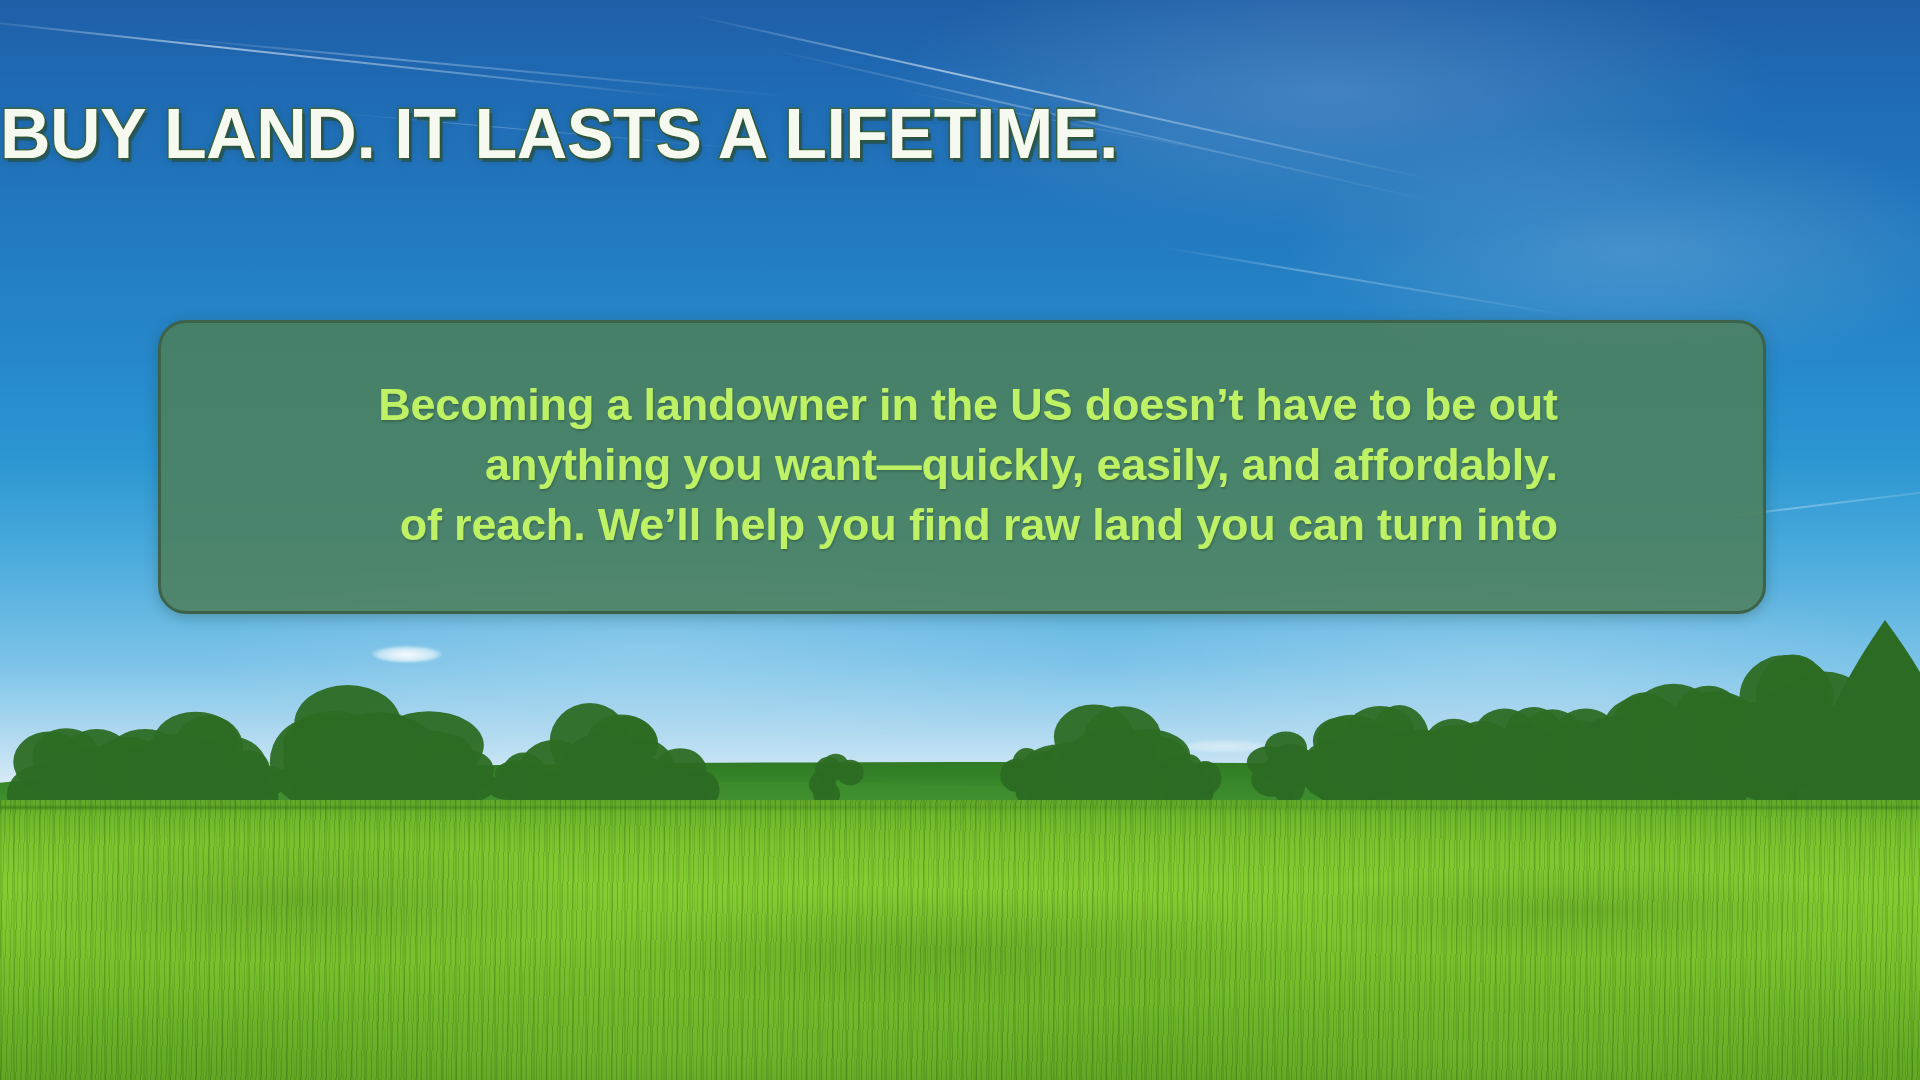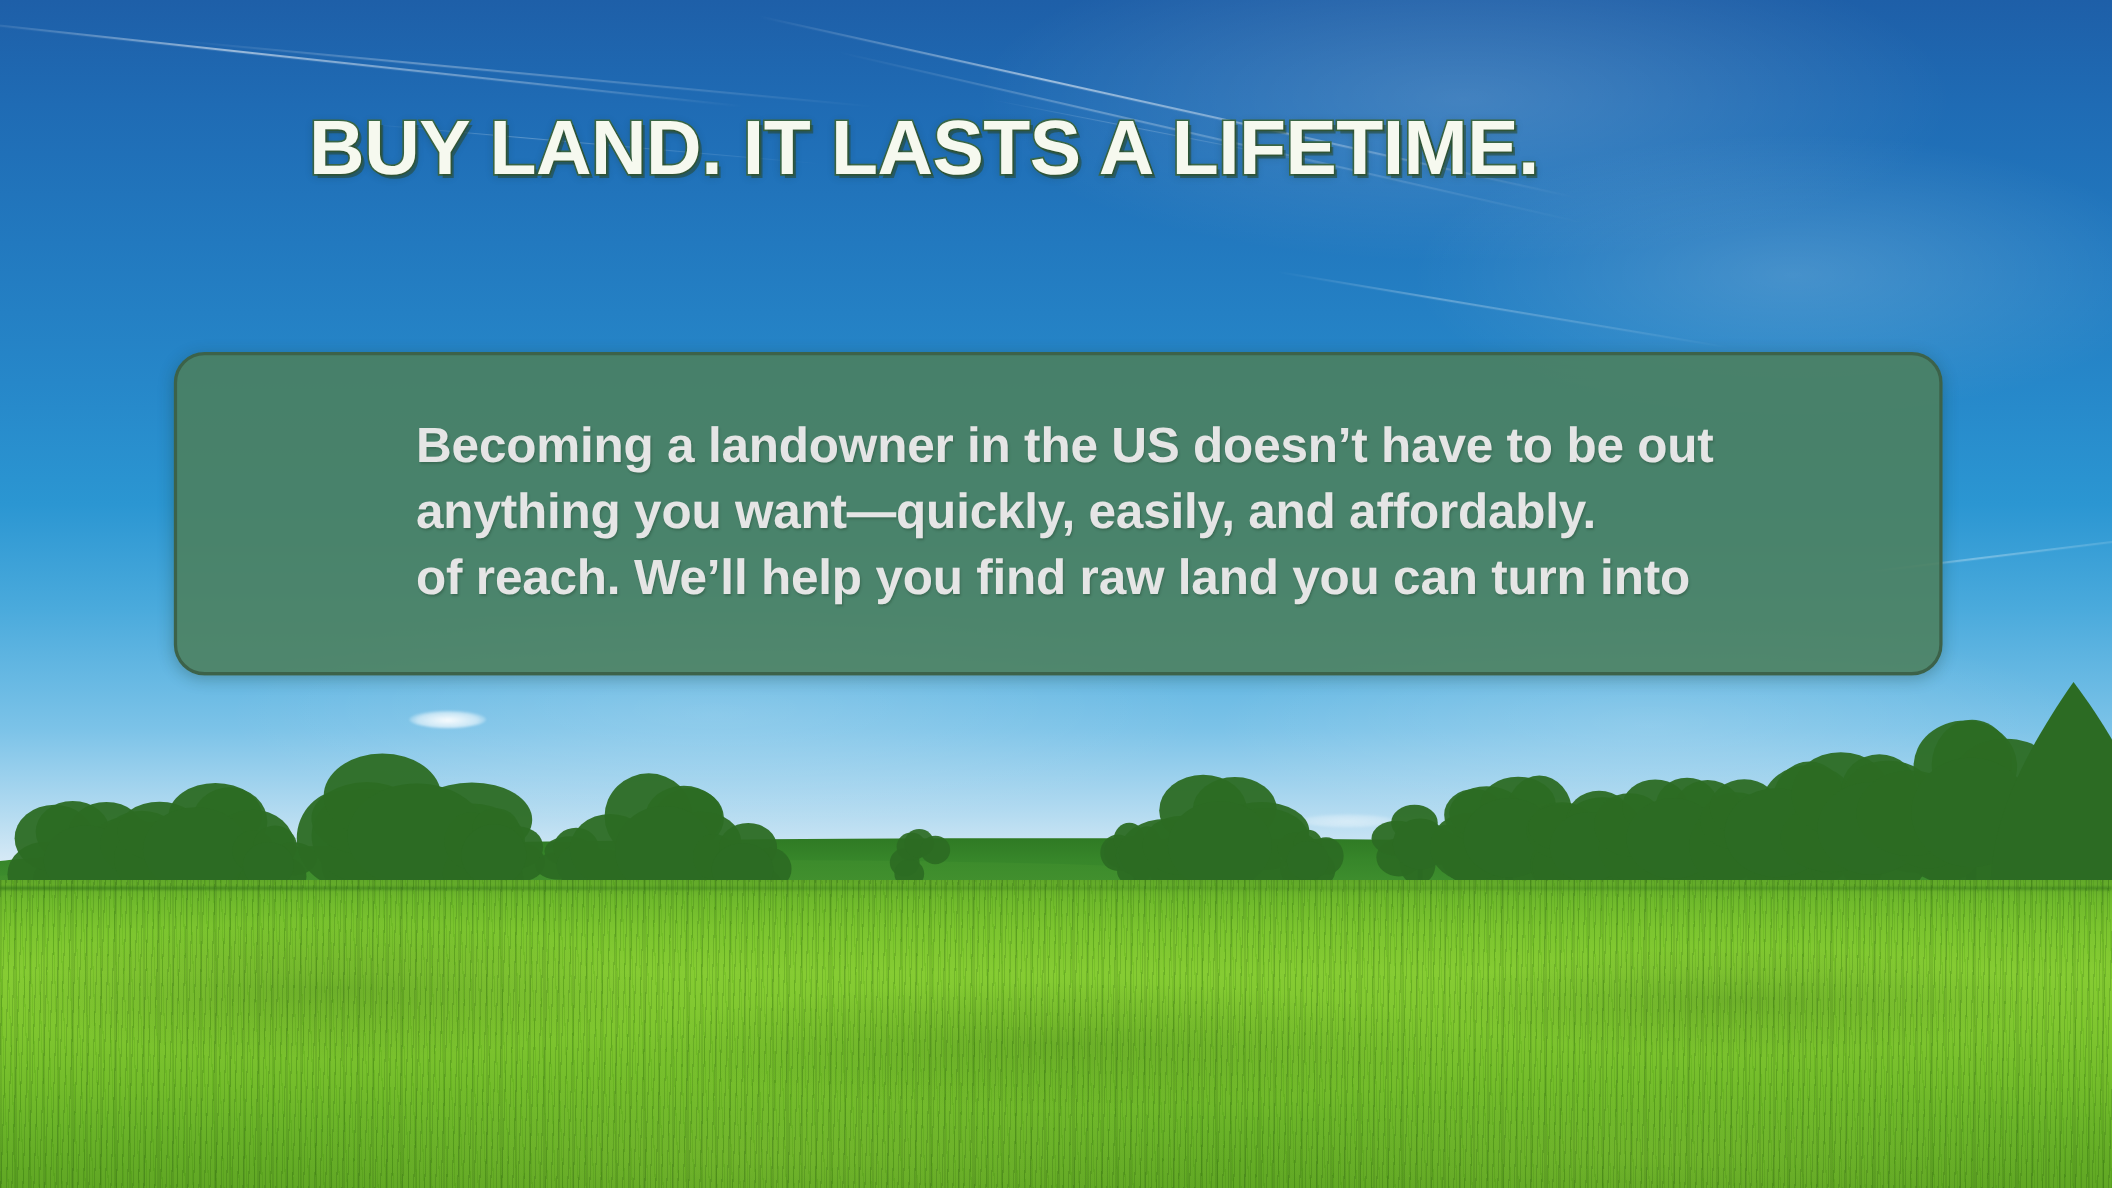--- a/index.html
+++ b/index.html
@@ -127,21 +127,20 @@
   }
   .field-seam{
     position:absolute; left:0; top:806px; width:1920px; height:3px;
     background:linear-gradient(90deg, rgba(40,105,22,.55), rgba(40,105,22,.15) 60%, rgba(40,105,22,.45));
     filter:blur(1.2px);
   }
 
   
   .headline{
     position:absolute; left:0; top:94px; width:1680px;
-    text-align:center;
     font-size:70px;
     font-weight:bold;
     letter-spacing:-0.5px;
     color:#f6f9ef;
     -webkit-text-stroke:3px #3d6b49;
     paint-order:stroke fill;
     text-shadow:
       3px 4px 0 rgba(40,72,46,.55),
       0 2px 8px rgba(20,48,28,.28);
     white-space:nowrap;
@@ -153,25 +152,25 @@
     left:158px; top:320px;
     width:1608px; height:294px;
     background:rgba(76,128,92,.88);
     border:3px solid #3c6249;
     border-radius:28px;
     box-shadow:0 3px 14px rgba(20,50,30,.28);
     display:flex; align-items:center; justify-content:center;
     padding:6px 46px 10px;
   }
   .callout-text{
-    color:#e5e5e5;
+    color:#bef264;
     font-size:45px;
     font-weight:bold;
     line-height:1.33;
-    text-align:left;
+    text-align:right;
     letter-spacing:-0.2px;
     text-shadow:1px 2px 2px rgba(25,55,35,.30);
     margin-left:12px;
   }
   .callout-text .ln{ display:block; }
 </style>
 </head>
 <body>
 
 <div class="stage">

